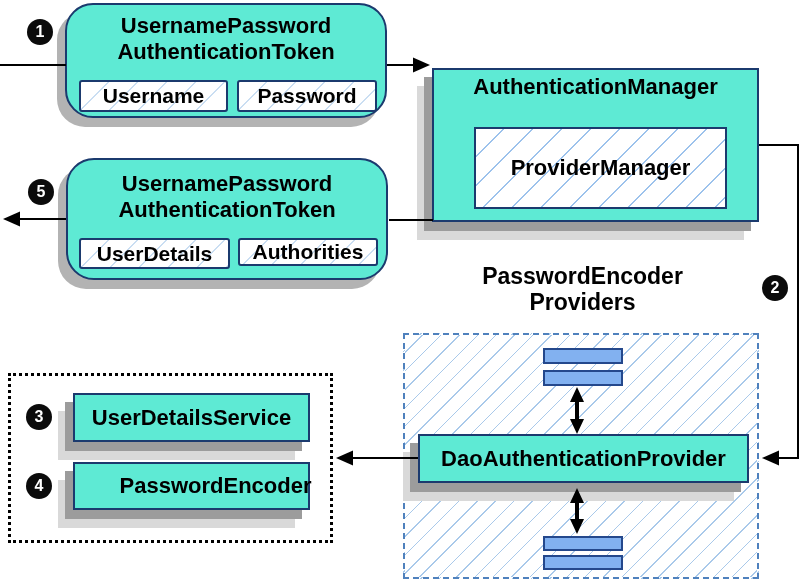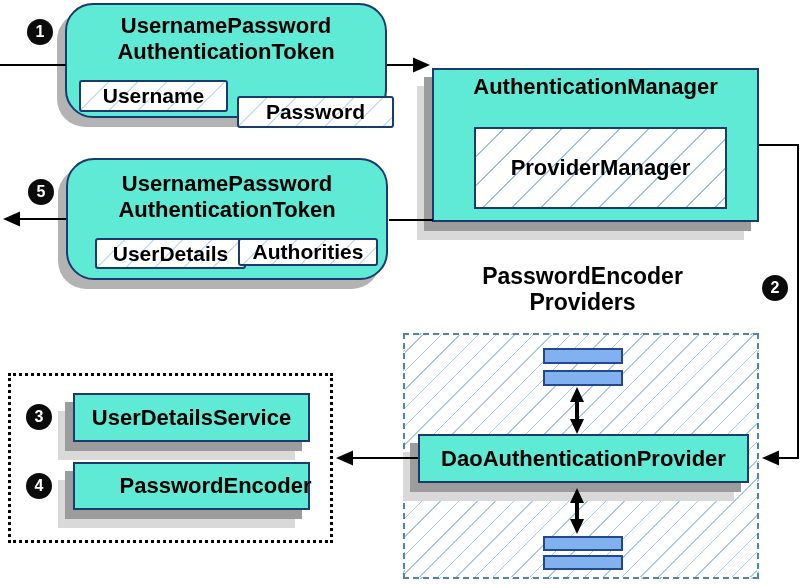--- a/index.html
+++ b/index.html
@@ -44,32 +44,32 @@
   <div class="abs badge" style="left:27px;top:19px;">1</div>
   <div class="abs badge" style="left:762px;top:275px;">2</div>
   <div class="abs badge" style="left:26px;top:404px;">3</div>
   <div class="abs badge" style="left:26px;top:473px;">4</div>
   <div class="abs badge" style="left:28px;top:179px;">5</div>
 
   <div class="abs blue round" style="left:65px;top:3px;width:322px;height:115px;">
     <div class="title" style="padding-top:8px;">UsernamePassword
 AuthenticationToken</div>
     <div class="abs field cflex" style="left:12px;top:75px;width:149px;height:32px;">Username</div>
-    <div class="abs field cflex" style="left:170px;top:75px;width:157px;height:32px;margin-top:16px;">Password</div>
+    <div class="abs field cflex" style="left:170px;top:75px;width:140px;height:32px;">Password</div>
   </div>
 
   <div class="abs blue dshadow" style="left:432px;top:68px;width:327px;height:154px;">
     <div class="title" style="padding-top:4px;">AuthenticationManager</div>
     <div class="abs hatch-md cflex" style="left:40px;top:57px;width:253px;height:82px;">ProviderManager</div>
   </div>
 
   <div class="abs blue round" style="left:66px;top:158px;width:322px;height:122px;">
     <div class="title" style="padding-top:11px;">UsernamePassword
 AuthenticationToken</div>
-    <div class="abs field cflex" style="left:11px;top:78px;width:151px;height:31px;margin-left:16px;">UserDetails</div>
+    <div class="abs field cflex" style="left:11px;top:78px;width:151px;height:31px;">UserDetails</div>
     <div class="abs field cflex" style="left:170px;top:78px;width:140px;height:28px;">Authorities</div>
   </div>
 
   <div class="abs title" style="left:450px;top:263px;width:265px;font-size:23px;">PasswordEncoder
 Providers</div>
 
   <div class="abs hatch-lg" style="left:403px;top:333px;width:356px;height:246px;"></div>
 
   <div class="abs bar" style="left:543px;top:348px;"></div>
   <div class="abs bar" style="left:543px;top:370px;"></div>

